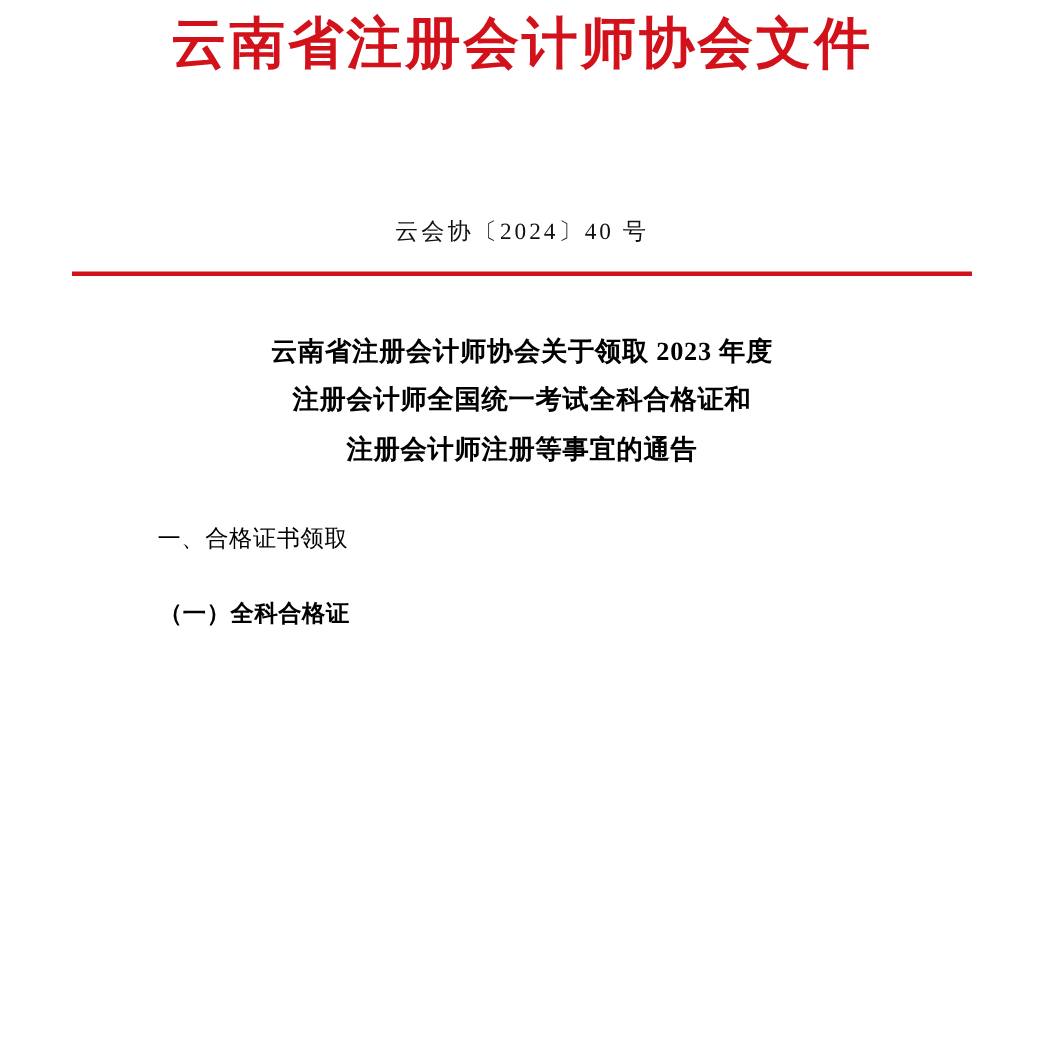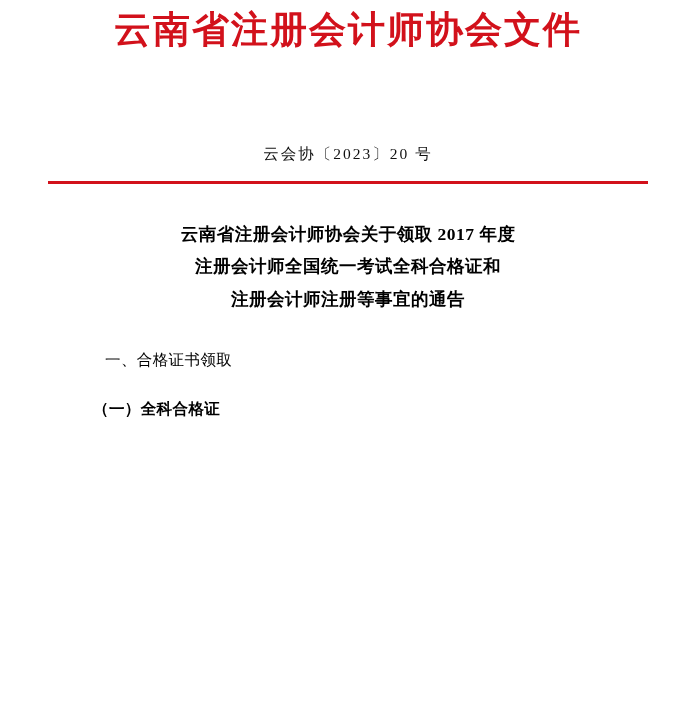--- a/index.html
+++ b/index.html
@@ -72,37 +72,37 @@
   .para.justify {
     text-align: justify;
   }
   .heading {
     text-indent: 2em;
     margin: 16px;
     font-weight: normal;
   }
   .subheading {
     text-indent: 2em;
-    margin: 4px;
+    margin: 17px;
     font-weight: bold;
   }
 </style>
 </head>
 <body>
 
 <div class="page">
 
   <div class="doc-header">云南省注册会计师协会文件</div>
 
-  <div class="doc-number">云会协〔2023〕20 号</div>
+  <div class="doc-number">云会协〔2024〕40 号</div>
 
   <div class="red-rule"></div>
 
   <div class="doc-title">
-    <div>云南省注册会计师协会关于领取 2017 年度</div>
+    <div>云南省注册会计师协会关于领取 2023 年度</div>
     <div>注册会计师全国统一考试全科合格证和</div>
     <div>注册会计师注册等事宜的通告</div>
   </div>
 
   <div class="body-text">
     <p class="heading">一、合格证书领取</p>
     <p class="subheading">（一）全科合格证</p>
   </div>
 
 </div>

